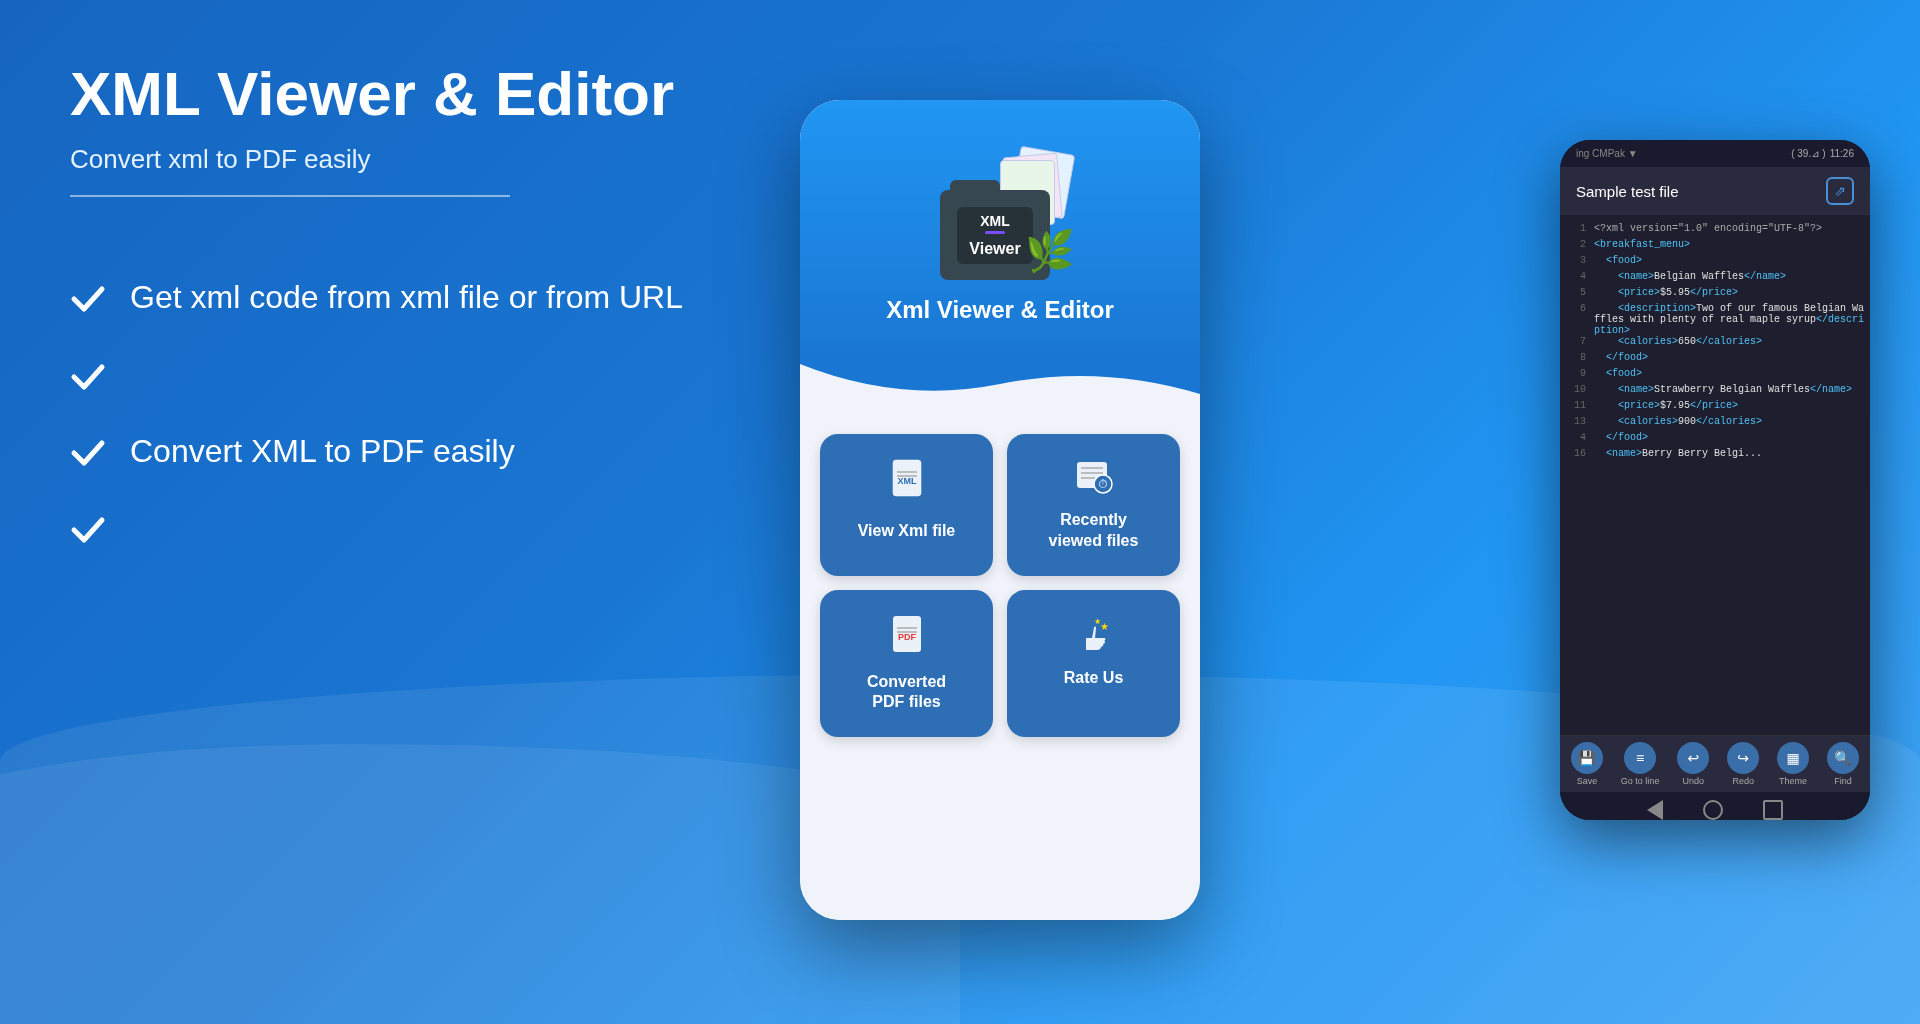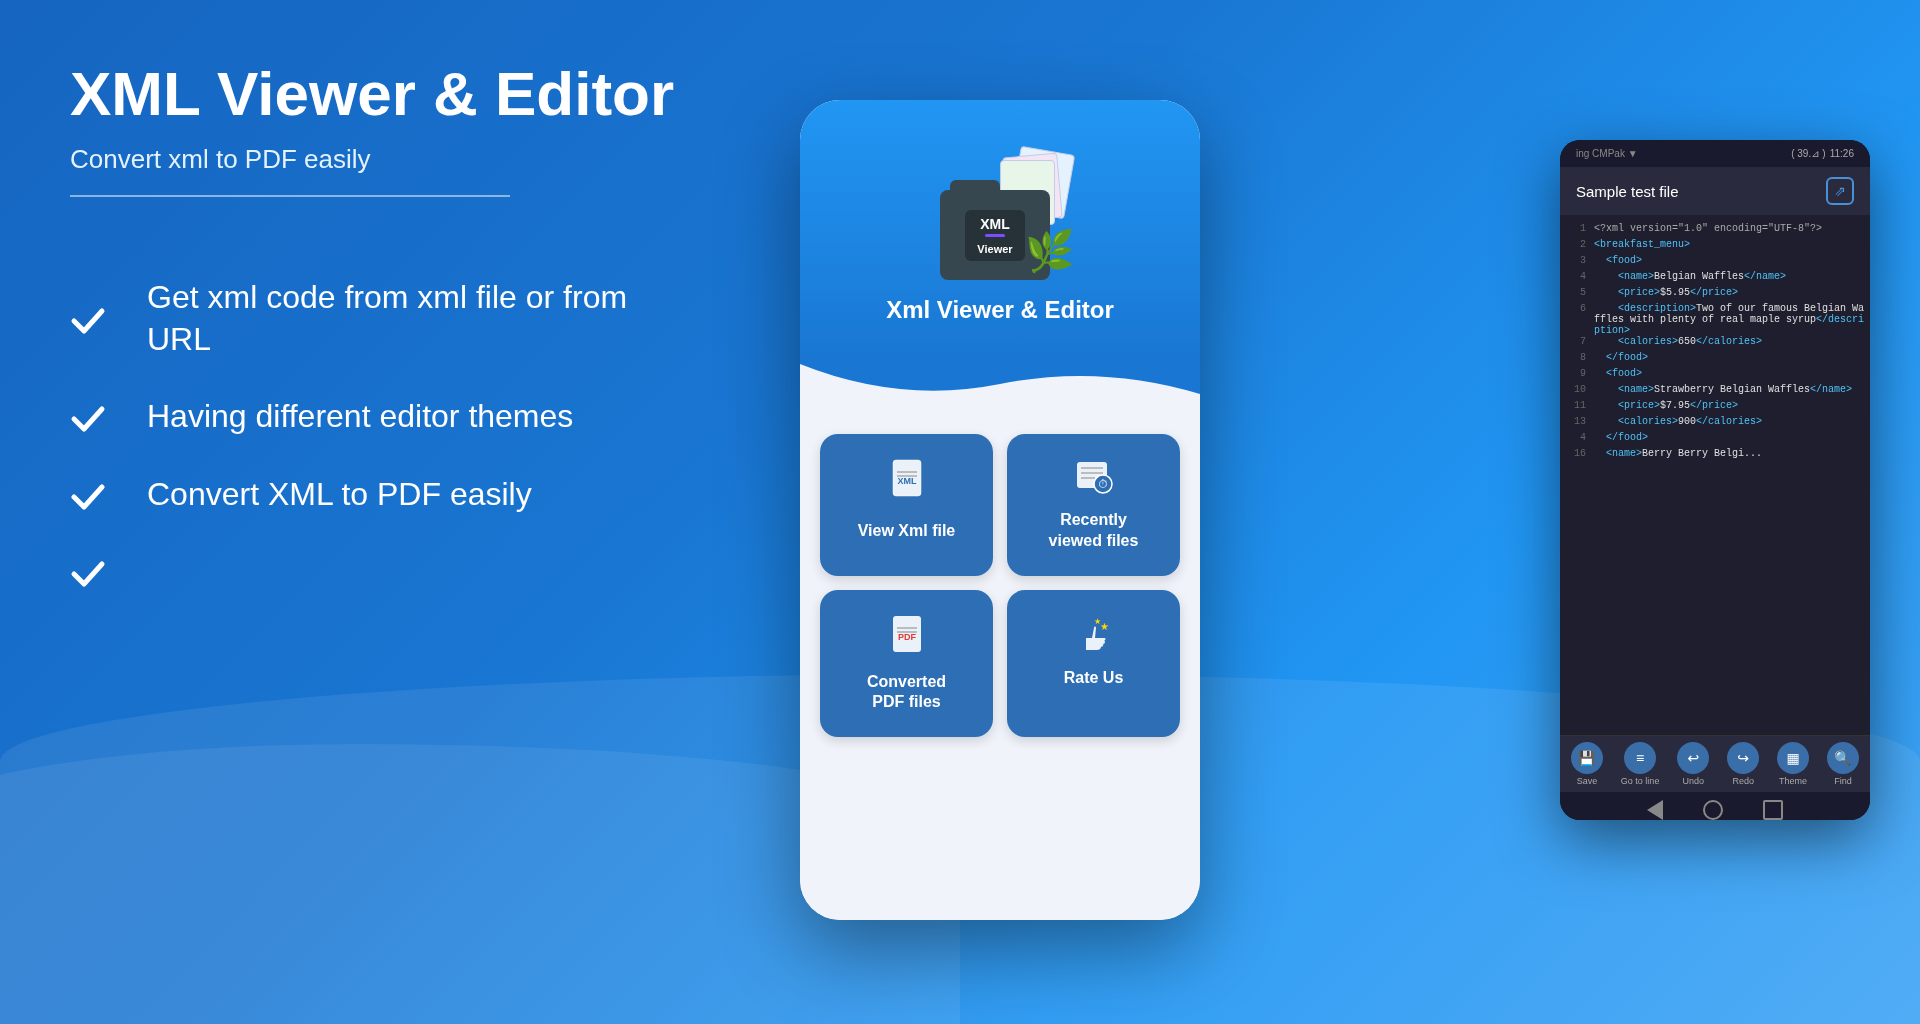--- a/index.html
+++ b/index.html
@@ -75,22 +75,22 @@
     }
 
     .feature-list {
       display: flex;
       flex-direction: column;
       gap: 36px;
     }
 
     .feature-item {
       display: flex;
-      align-items: center;
-      gap: 41px;
+      align-items: flex-start;
+      gap: 24px;
     }
 
     .check-icon {
       width: 36px;
       height: 36px;
       flex-shrink: 0;
       margin-top: 4px;
     }
 
     .feature-text {
@@ -182,21 +182,21 @@
     .xml-dash {
       width: 20px;
       height: 3px;
       background: #7c4dff;
       border-radius: 2px;
       margin-top: 2px;
     }
 
     .viewer-text {
       color: #ffffff;
-      font-size: 11px;
+      font-size: 16px;
       font-weight: 600;
       margin-top: 6px;
     }
 
     
     .paper-sheets {
       position: absolute;
       top: 0;
       right: 0;
       width: 70px;
@@ -276,21 +276,21 @@
       right: 0;
       top: 140px;
       width: 380px;
       height: 800px;
     }
 
     .code-phone-frame {
       width: 310px;
       height: 680px;
       background: #1a1a2e;
-      border-radius: 20px;
+      border-radius: 30px;
       overflow: hidden;
       box-shadow: 0 20px 60px rgba(0,0,0,0.5);
       position: relative;
       margin-left: 20px;
     }
 
     .code-status-bar {
       background: #1a1a2e;
       padding: 8px 16px;
       display: flex;
@@ -449,21 +449,20 @@
     <div class="feature-item">
       <svg class="check-icon" viewBox="0 0 36 36" fill="none">
         <polyline points="4,18 14,28 32,8" stroke="white" stroke-width="5" stroke-linecap="round" stroke-linejoin="round"></polyline>
       </svg>
       <span class="feature-text">Get xml code from xml file or from URL</span>
     </div>
     <div class="feature-item">
       <svg class="check-icon" viewBox="0 0 36 36" fill="none">
         <polyline points="4,18 14,28 32,8" stroke="white" stroke-width="5" stroke-linecap="round" stroke-linejoin="round"></polyline>
       </svg>
-      <span class="feature-text">Having different editor themes</span>
     </div>
     <div class="feature-item">
       <svg class="check-icon" viewBox="0 0 36 36" fill="none">
         <polyline points="4,18 14,28 32,8" stroke="white" stroke-width="5" stroke-linecap="round" stroke-linejoin="round"></polyline>
       </svg>
       <span class="feature-text">Convert XML to PDF easily</span>
     </div>
     <div class="feature-item">
       <svg class="check-icon" viewBox="0 0 36 36" fill="none">
         <polyline points="4,18 14,28 32,8" stroke="white" stroke-width="5" stroke-linecap="round" stroke-linejoin="round"></polyline>

